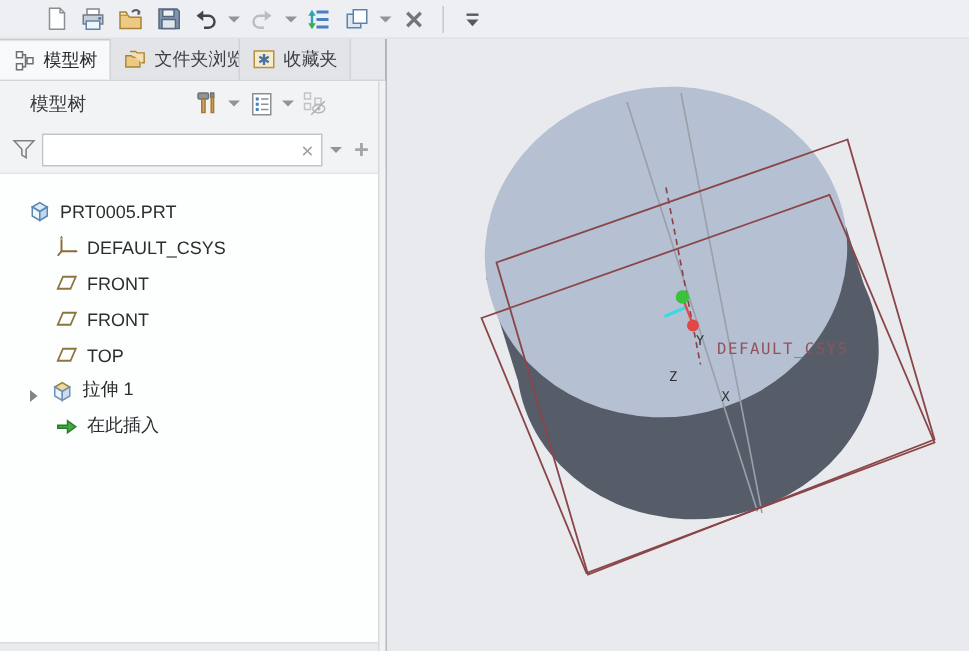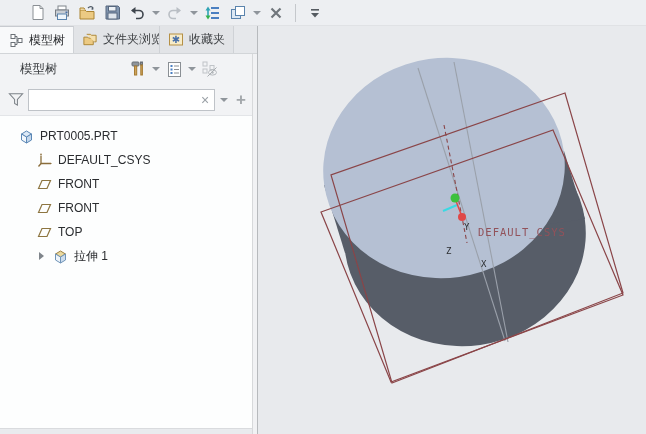--- a/index.html
+++ b/index.html
@@ -32,23 +32,23 @@
 
   
   .filter-row { height:32px; flex:0 0 32px; background:#f2f3f5; display:flex; align-items:center; padding:0 8px; gap:4px; border-bottom:1px solid #e3e5e8; }
   .filter-input-wrap { flex:1; height:22px; background:#fff; border:1px solid #bfc3c8; display:flex; align-items:center; }
   .filter-input { flex:1; border:none; outline:none; height:18px; font-size:12px; padding:0 4px; min-width:0; }
   .clear-x { color:#9aa0a6; font-size:14px; padding:0 5px; line-height:1; }
   .plus { color:#a3a7ab; font-size:17px; font-weight:bold; padding:0 3px; line-height:1; }
 
   
   .tree { flex:1; background:#fdfefe; padding-top:8px; overflow:hidden; }
-  .tree-row { height:24px; display:flex; align-items:center; gap:6px; padding-left:18px; cursor:default; }
+  .tree-row { height:24px; display:flex; align-items:flex-end; gap:6px; padding-left:18px; cursor:default; }
   .tree-row.lvl1 { padding-left:36px; }
-  .tree-row.has-exp { padding-left:20px;margin-left:19px; }
+  .tree-row.has-exp { padding-left:20px; }
   .tlabel { color:#2b2d30; font-size:12px; white-space:nowrap; }
   .exp { width:0; height:0; border-top:4px solid transparent; border-bottom:4px solid transparent; border-left:5px solid #7f858b; margin-right:2px; }
   .ticon { display:flex; align-items:center; justify-content:center; width:16px; height:16px; }
 
   
   .viewport { flex:1; position:relative; }
   .viewport svg { display:block; }
   text { user-select:none; }
 </style>
 </head>
@@ -265,20 +265,28 @@
           <span class="exp"></span>
           <span class="ticon">
             <svg width="15" height="15" viewBox="0 0 15 15">
                 <path d="M2.5 5l5-3 5 3-5 3z" fill="#ead9a0" stroke="#9c8040"></path>
                 <path d="M2.5 5v6l5 3V8z" fill="#eef4fa" stroke="#6f94b8"></path>
                 <path d="M12.5 5v6l-5 3V8z" fill="#cdddee" stroke="#6f94b8"></path>
               </svg>
           </span>
           <span class="tlabel">拉伸 1</span>
         </div>
+        <div class="tree-row lvl1">
+          <span class="ticon">
+            <svg width="15" height="15" viewBox="0 0 15 15">
+                <path d="M1.5 9h6.5V6l5.5 4-5.5 4v-3H1.5z" fill="#44a944" stroke="#2d7a2d" transform="translate(0,-2.5)"></path>
+              </svg>
+          </span>
+          <span class="tlabel">在此插入</span>
+        </div>
       </div>
 
       <div class="panel-bottom"></div>
       <div class="vscroll-strip"></div>
     </div>
 
     <div class="viewport">
       <svg width="388" height="408" viewBox="0 0 388 408">
         <rect x="0" y="0" width="388" height="408" fill="#e8eaed"></rect>
 

